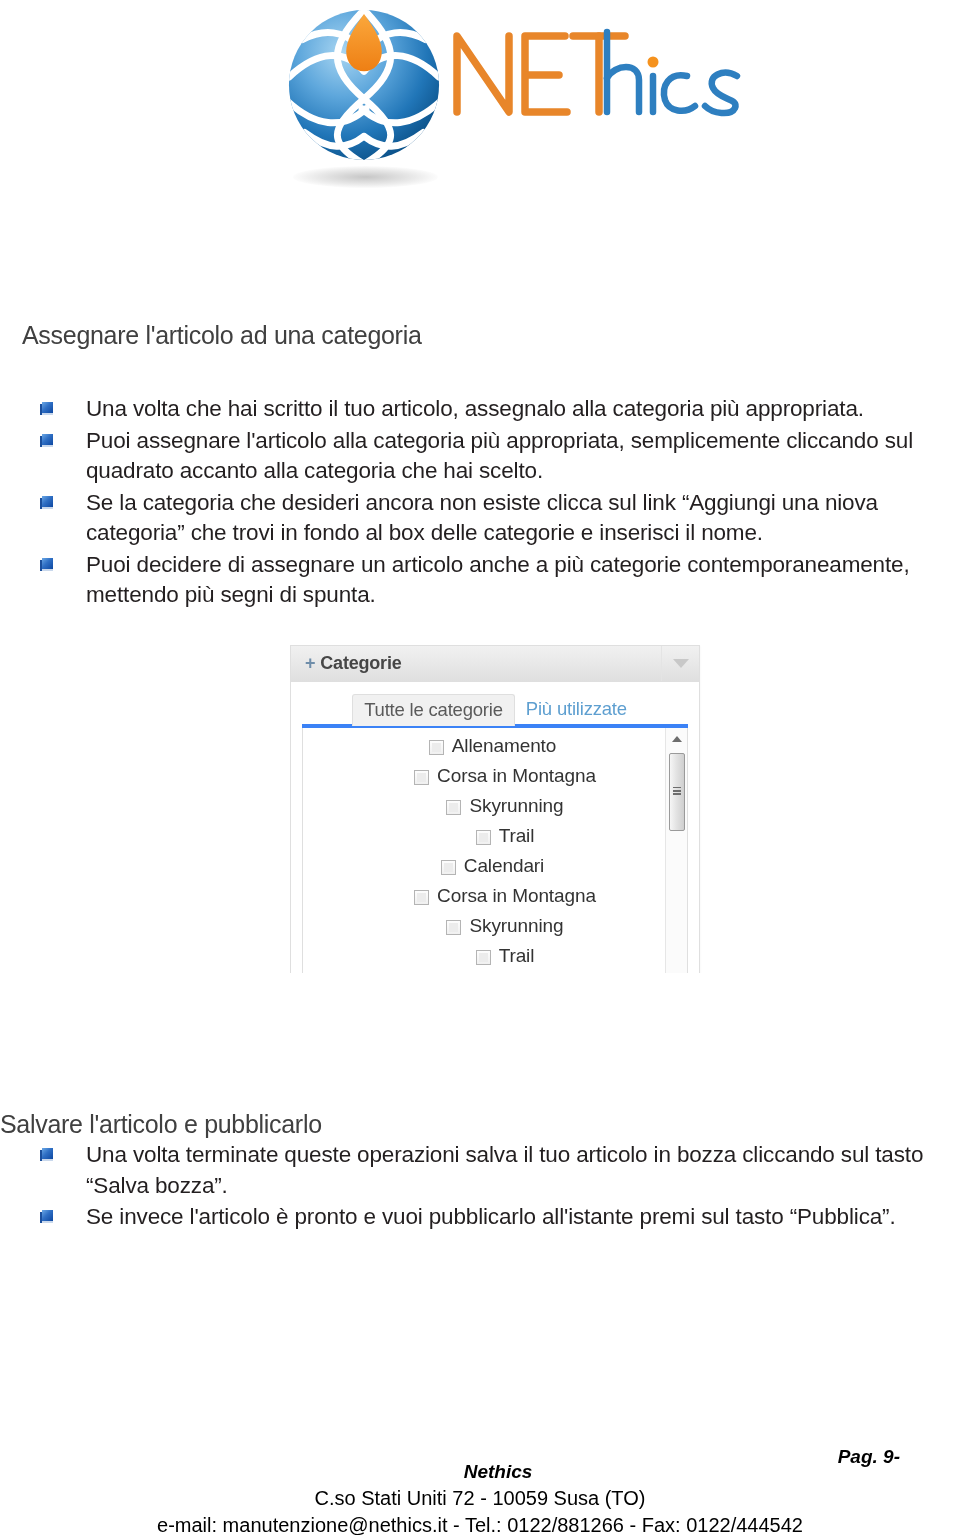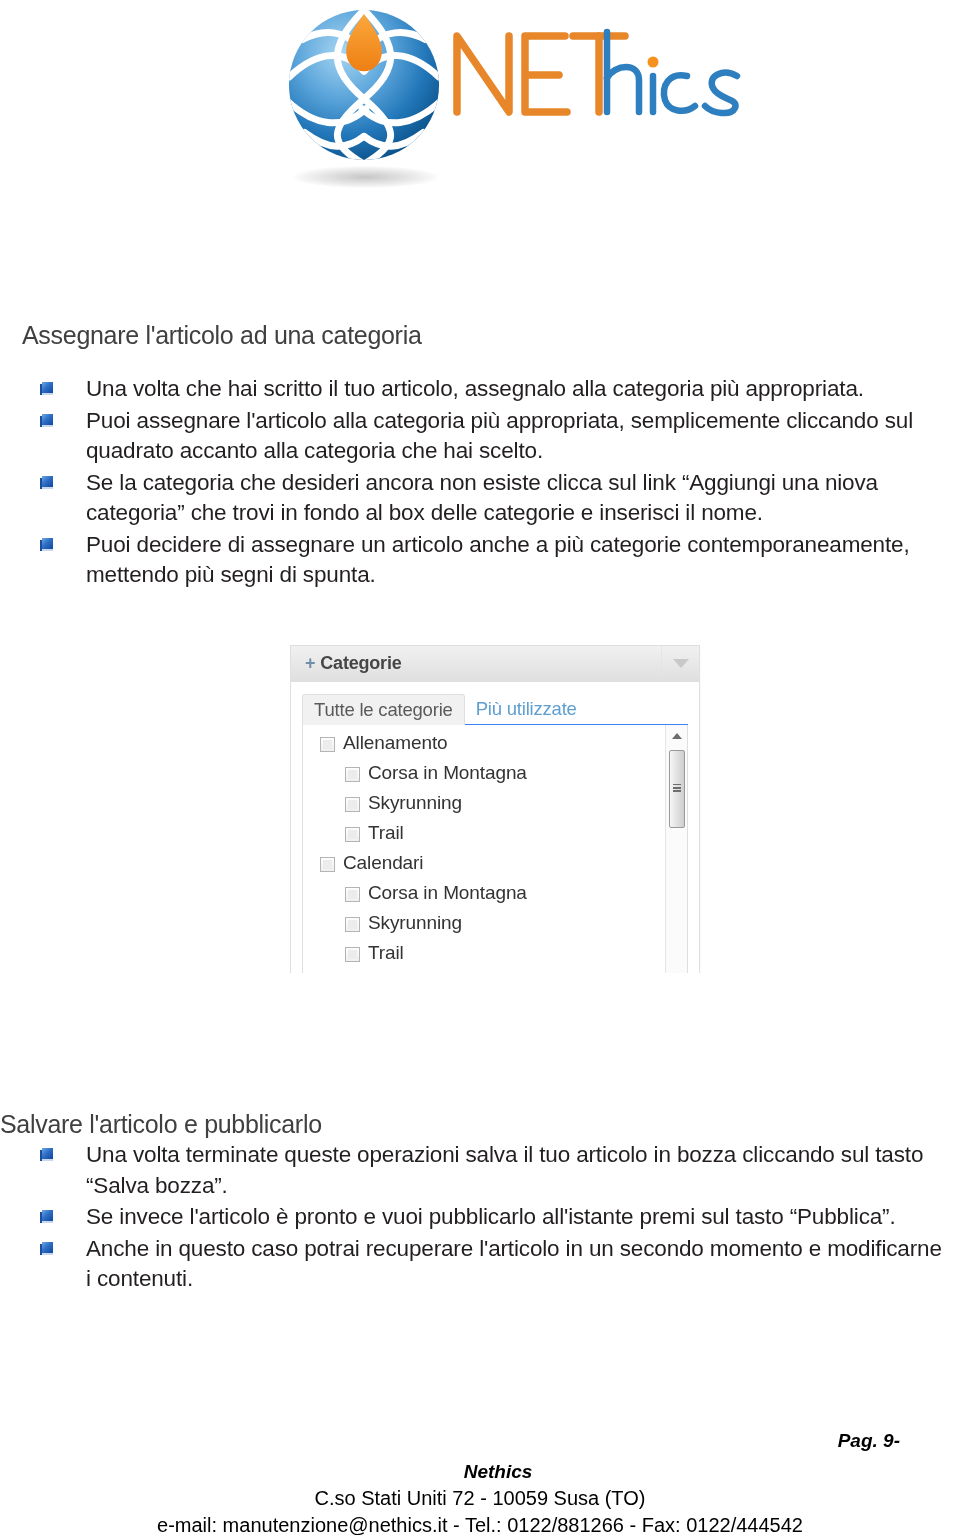--- a/index.html
+++ b/index.html
@@ -118,20 +118,21 @@
     background: #ffffff;
   }
   .wp-box {
     position: relative;
     width: 410px;
     height: 360px;
     border: 1px solid #dfdfdf;
     background: #14b8a6;
     box-sizing: border-box;
     box-shadow: 0 1px 2px rgba(0,0,0,0.06);
+    text-align: center;
   }
   .wp-handle {
     position: relative;
     height: 36px;
     background: linear-gradient(to bottom, #f1f1f1 0%, #e8e8e8 52%, #dfdfdf 100%);
     border-bottom: 1px solid #dfdfdf;
     box-sizing: border-box;
   }
   .wp-handle-title {
     position: absolute;
@@ -166,21 +167,21 @@
     border-top: 9px solid #c8c8c8;
   }
   .wp-inside {
     position: relative;
     padding: 11px 11px 0 11px;
     background: #fff;
   }
   .wp-tabs {
     position: relative;
     height: 31px;
-    border-bottom: 1px solid #3b82f6;
+    border-bottom: 4px solid #3b82f6;
     font-size: 0;
   }
   .wp-tab {
     display: inline-block;
     font-size: 18.5px;
     line-height: 30px;
     padding: 0 11px;
     letter-spacing: -0.2px;
     box-sizing: border-box;
   }
@@ -281,21 +282,21 @@
   
   .footer {
     position: absolute;
     left: 0;
     top: 1430px;
     width: 960px;
   }
   .page-num {
     position: absolute;
     right: 60px;
-    top: 0;
+    top: 16px;
     font-size: 19px;
     font-weight: bold;
     font-style: italic;
     color: #000;
   }
   .footer-lines {
     position: absolute;
     left: 0;
     top: 28px;
     width: 960px;
@@ -367,21 +368,21 @@
       </g>
       <circle cx="206" cy="42" r="5.5" fill="#F5921E"></circle>
     </svg>
 
     <div class="logo-shadow"></div>
   </div>
 </div>
 
 <h2 class="h-section" id="heading-categoria">Assegnare l'articolo ad una categoria</h2>
 
-<div class="bullets" style="top:374px;">
+<div class="bullets" style="top:394px;">
   <div class="bullet-row">
     <span class="bullet-mark">
         <i class="side"></i>
         <i class="face"></i>
         <i class="shade"></i>
       </span>
     <span>Una volta che hai scritto il tuo articolo, assegnalo alla categoria più appropriata.</span>
   </div>
   <div class="bullet-row">
     <span class="bullet-mark">
@@ -480,28 +481,20 @@
     <span>Una volta terminate queste operazioni salva il tuo articolo in bozza cliccando sul tasto “Salva bozza”.</span>
   </div>
   <div class="bullet-row">
     <span class="bullet-mark">
         <i class="side"></i>
         <i class="face"></i>
         <i class="shade"></i>
       </span>
     <span>Se invece l'articolo è pronto e vuoi pubblicarlo all'istante premi sul tasto “Pubblica”.</span>
   </div>
-  <div class="bullet-row">
-    <span class="bullet-mark">
-        <i class="side"></i>
-        <i class="face"></i>
-        <i class="shade"></i>
-      </span>
-    <span>Anche in questo caso potrai recuperare l'articolo in un secondo momento e modificarne i contenuti.</span>
-  </div>
 </div>
 
 <div class="footer">
   <div class="page-num">Pag. 9-</div>
   <div class="footer-lines">
     <div class="f-name">Nethics</div>
     <div class="f-addr">C.so Stati Uniti 72 - 10059 Susa (TO)</div>
     <div class="f-contact">e-mail: manutenzione@nethics.it  -  Tel.: 0122/881266 - Fax: 0122/444542</div>
   </div>
 </div>

